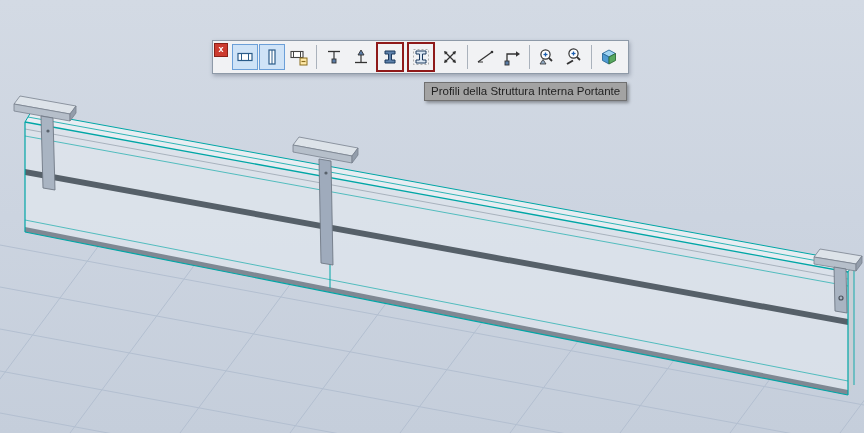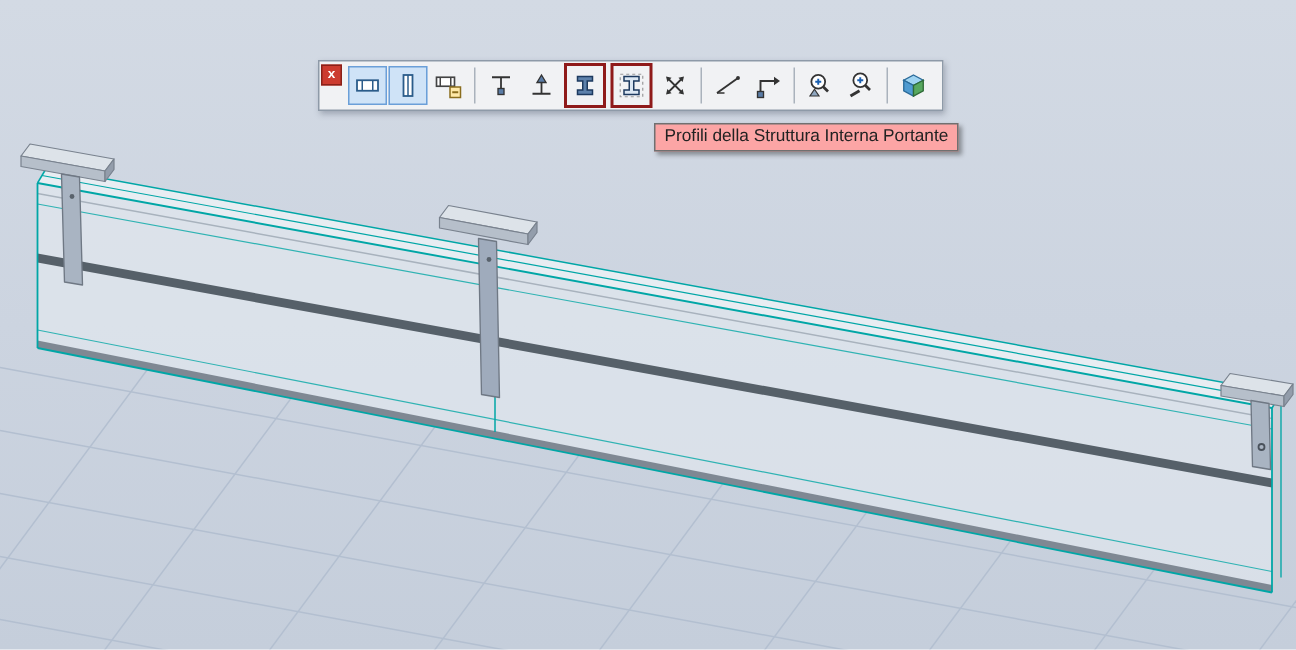--- a/index.html
+++ b/index.html
@@ -30,24 +30,23 @@
     border:1px solid transparent;box-sizing:border-box;background:transparent;
   }
   .tbi.selected{background:#cfe3f7;border:1px solid #6b9fd8;}
   .hilite{display:flex;border:2px solid #8f1a1a;margin:0 1px;}
   .hilite .tbi{width:24px;height:26px;}
   .sep{width:1px;height:24px;background:#aab2bc;margin:0 3px;}
 
   
   .tooltip{
     position:absolute;left:424px;top:82px;
-    background:#fca5a5;border:1px solid #707070;color:#222;
+    background:#a3a3a3;border:1px solid #707070;color:#222;
     font-size:11.5px;padding:2px 6px 3px;white-space:nowrap;
     box-shadow:2px 2px 3px rgba(0,0,0,.35);
-    margin-left:12px;
   }
 </style>
 </head>
 <body>
 
 <div class="viewport">
 
   <svg class="scene" width="864" height="433" viewBox="0 0 864 433">
     <defs>
       <clipPath id="floorClip">

